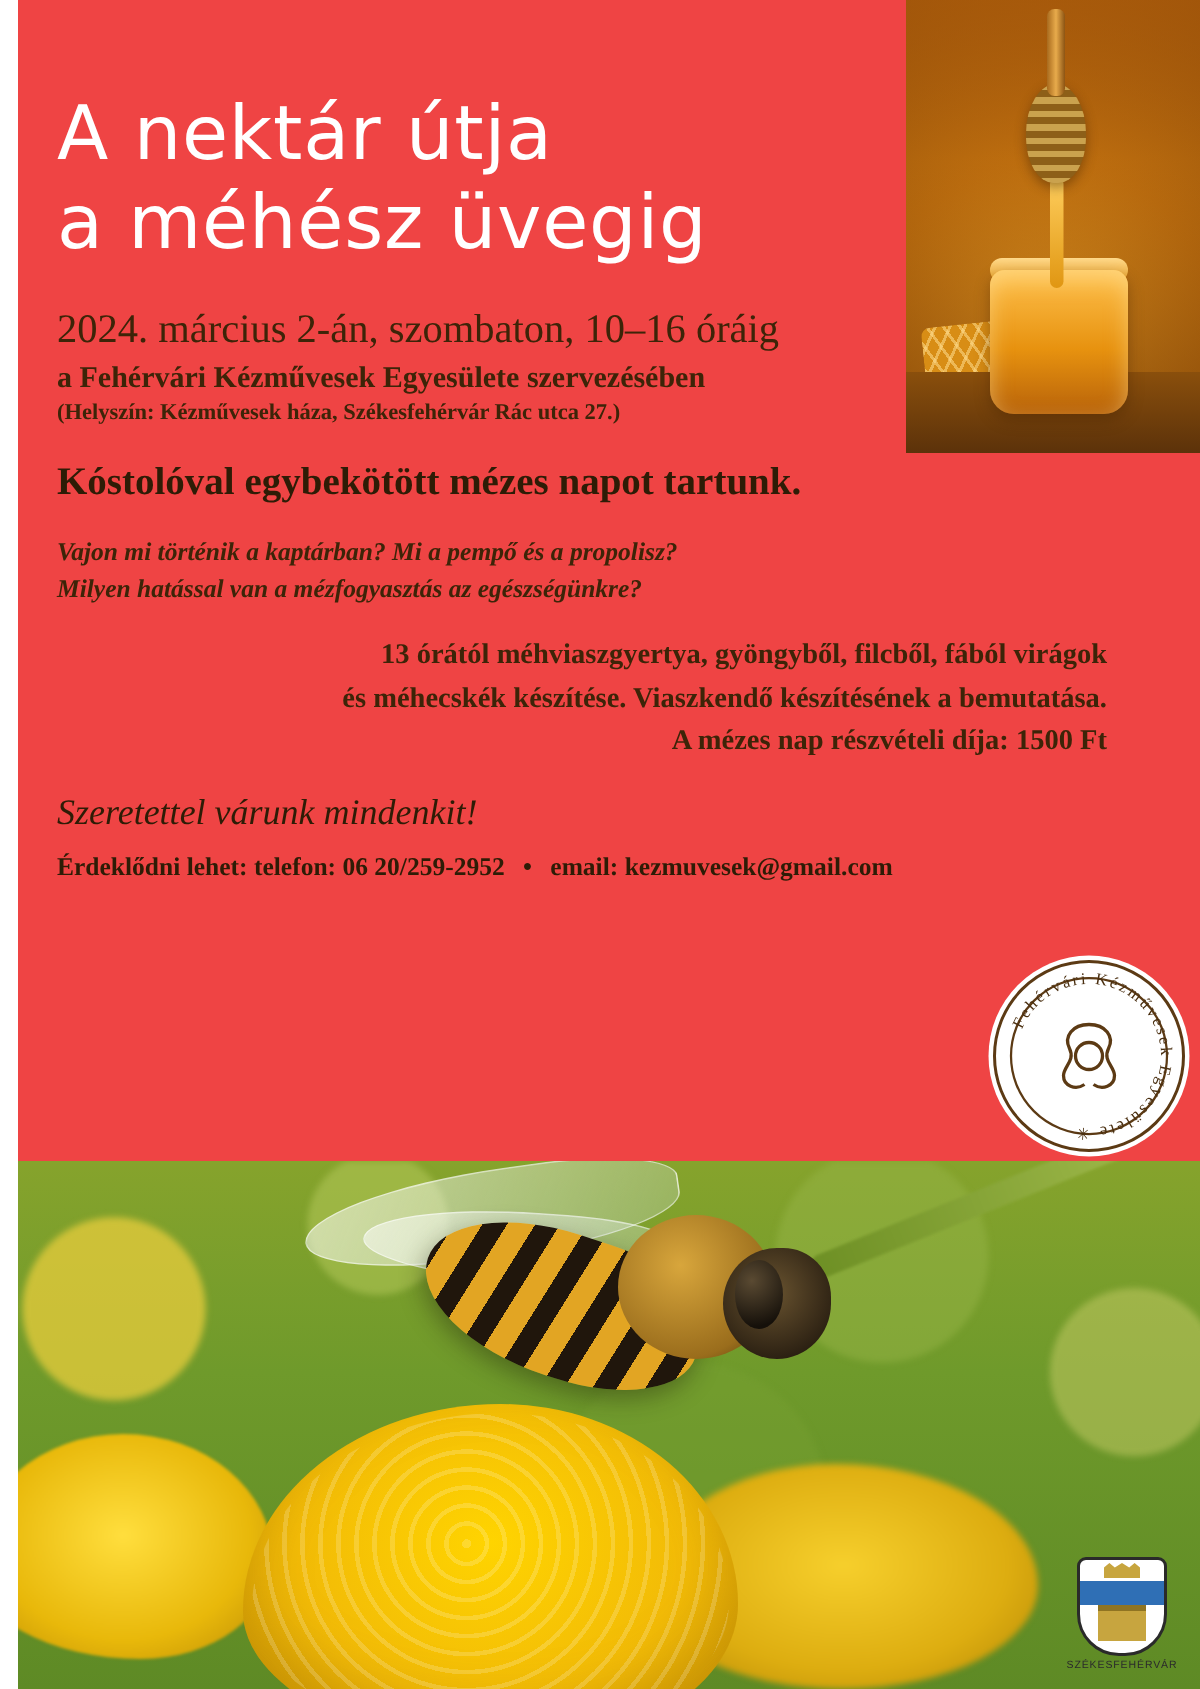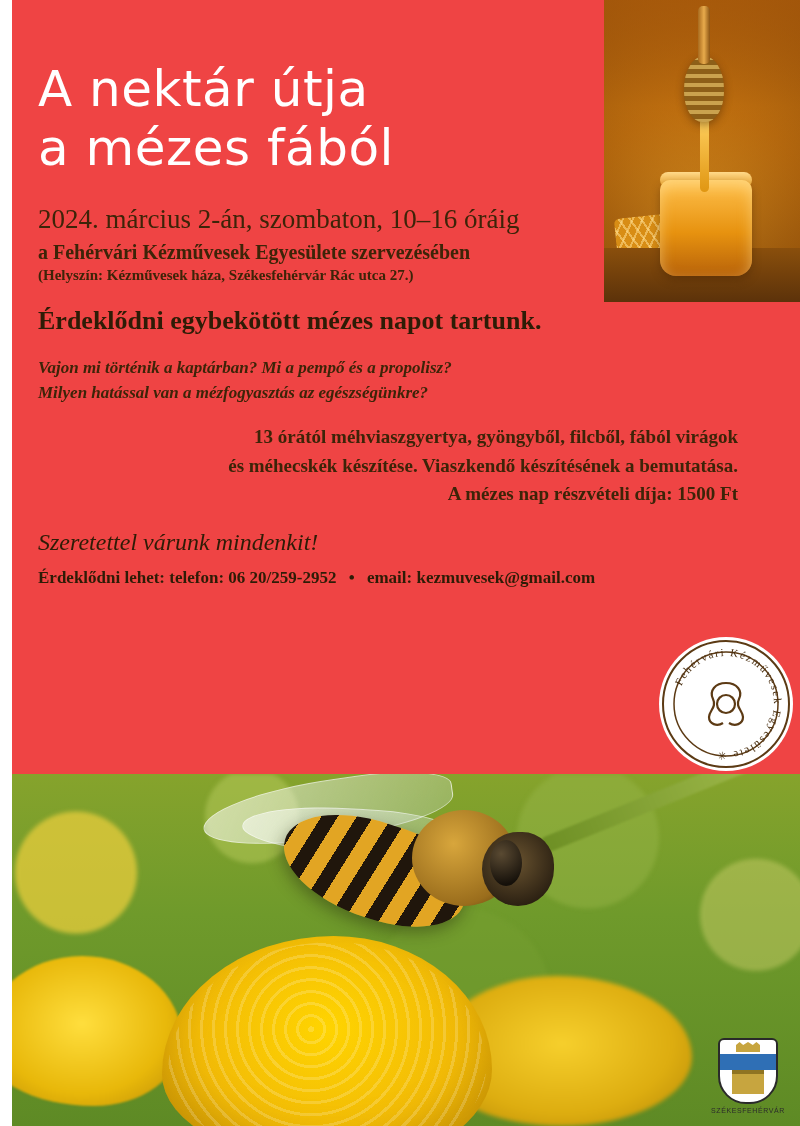--- a/index.html
+++ b/index.html
@@ -419,28 +419,28 @@
     <div class="jar"></div>
     <div class="drizzle"></div>
     <div class="dipper-head"></div>
     <div class="dipper-handle"></div>
   </div>
 
   <div class="content">
 
     <h1 class="title">
       <span class="line">A nektár útja</span>
-      <span class="line">a mézes fából</span>
+      <span class="line">a méhész üvegig</span>
     </h1>
 
     <p class="date-line">2024. március 2-án, szombaton, 10–16 óráig</p>
     <p class="org-line">a Fehérvári Kézművesek Egyesülete szervezésében</p>
     <p class="venue-line">(Helyszín: Kézművesek háza, Székesfehérvár Rác utca 27.)</p>
 
-    <p class="headline">Érdeklődni egybekötött mézes napot tartunk.</p>
+    <p class="headline">Kóstolóval egybekötött mézes napot tartunk.</p>
 
     <p class="questions">
       <span>Vajon mi történik a kaptárban? Mi a pempő és a propolisz?</span>
       <span>Milyen hatással van a mézfogyasztás az egészségünkre?</span>
     </p>
 
 
     <p class="program">
       <span>13 órától méhviaszgyertya, gyöngyből, filcből, fából virágok</span>
       <span>és méhecskék készítése. Viaszkendő készítésének a bemutatása.</span>

